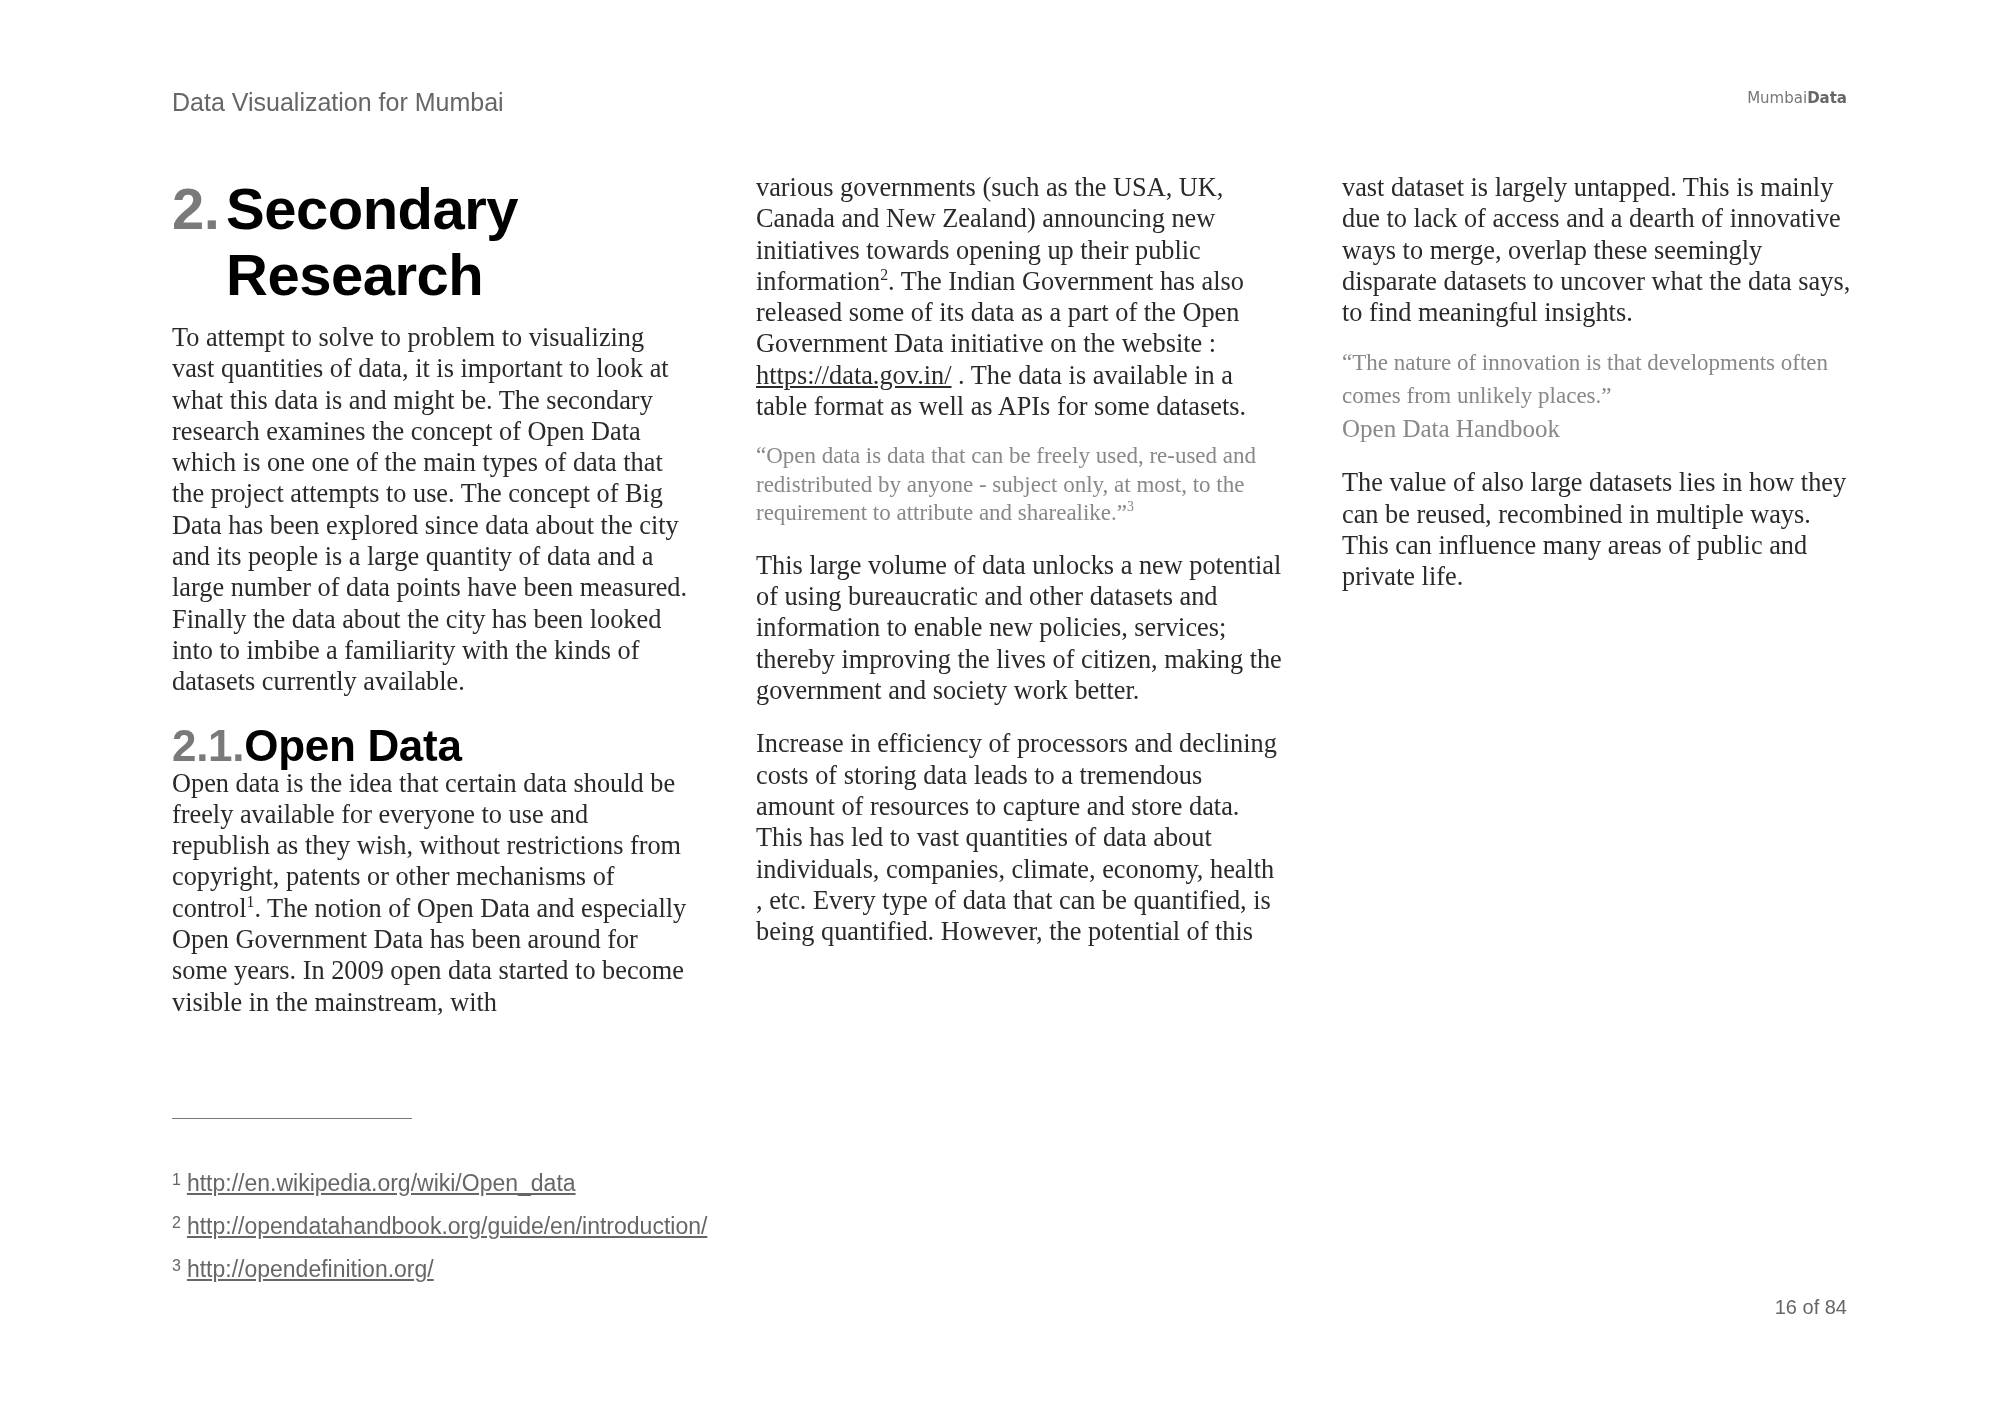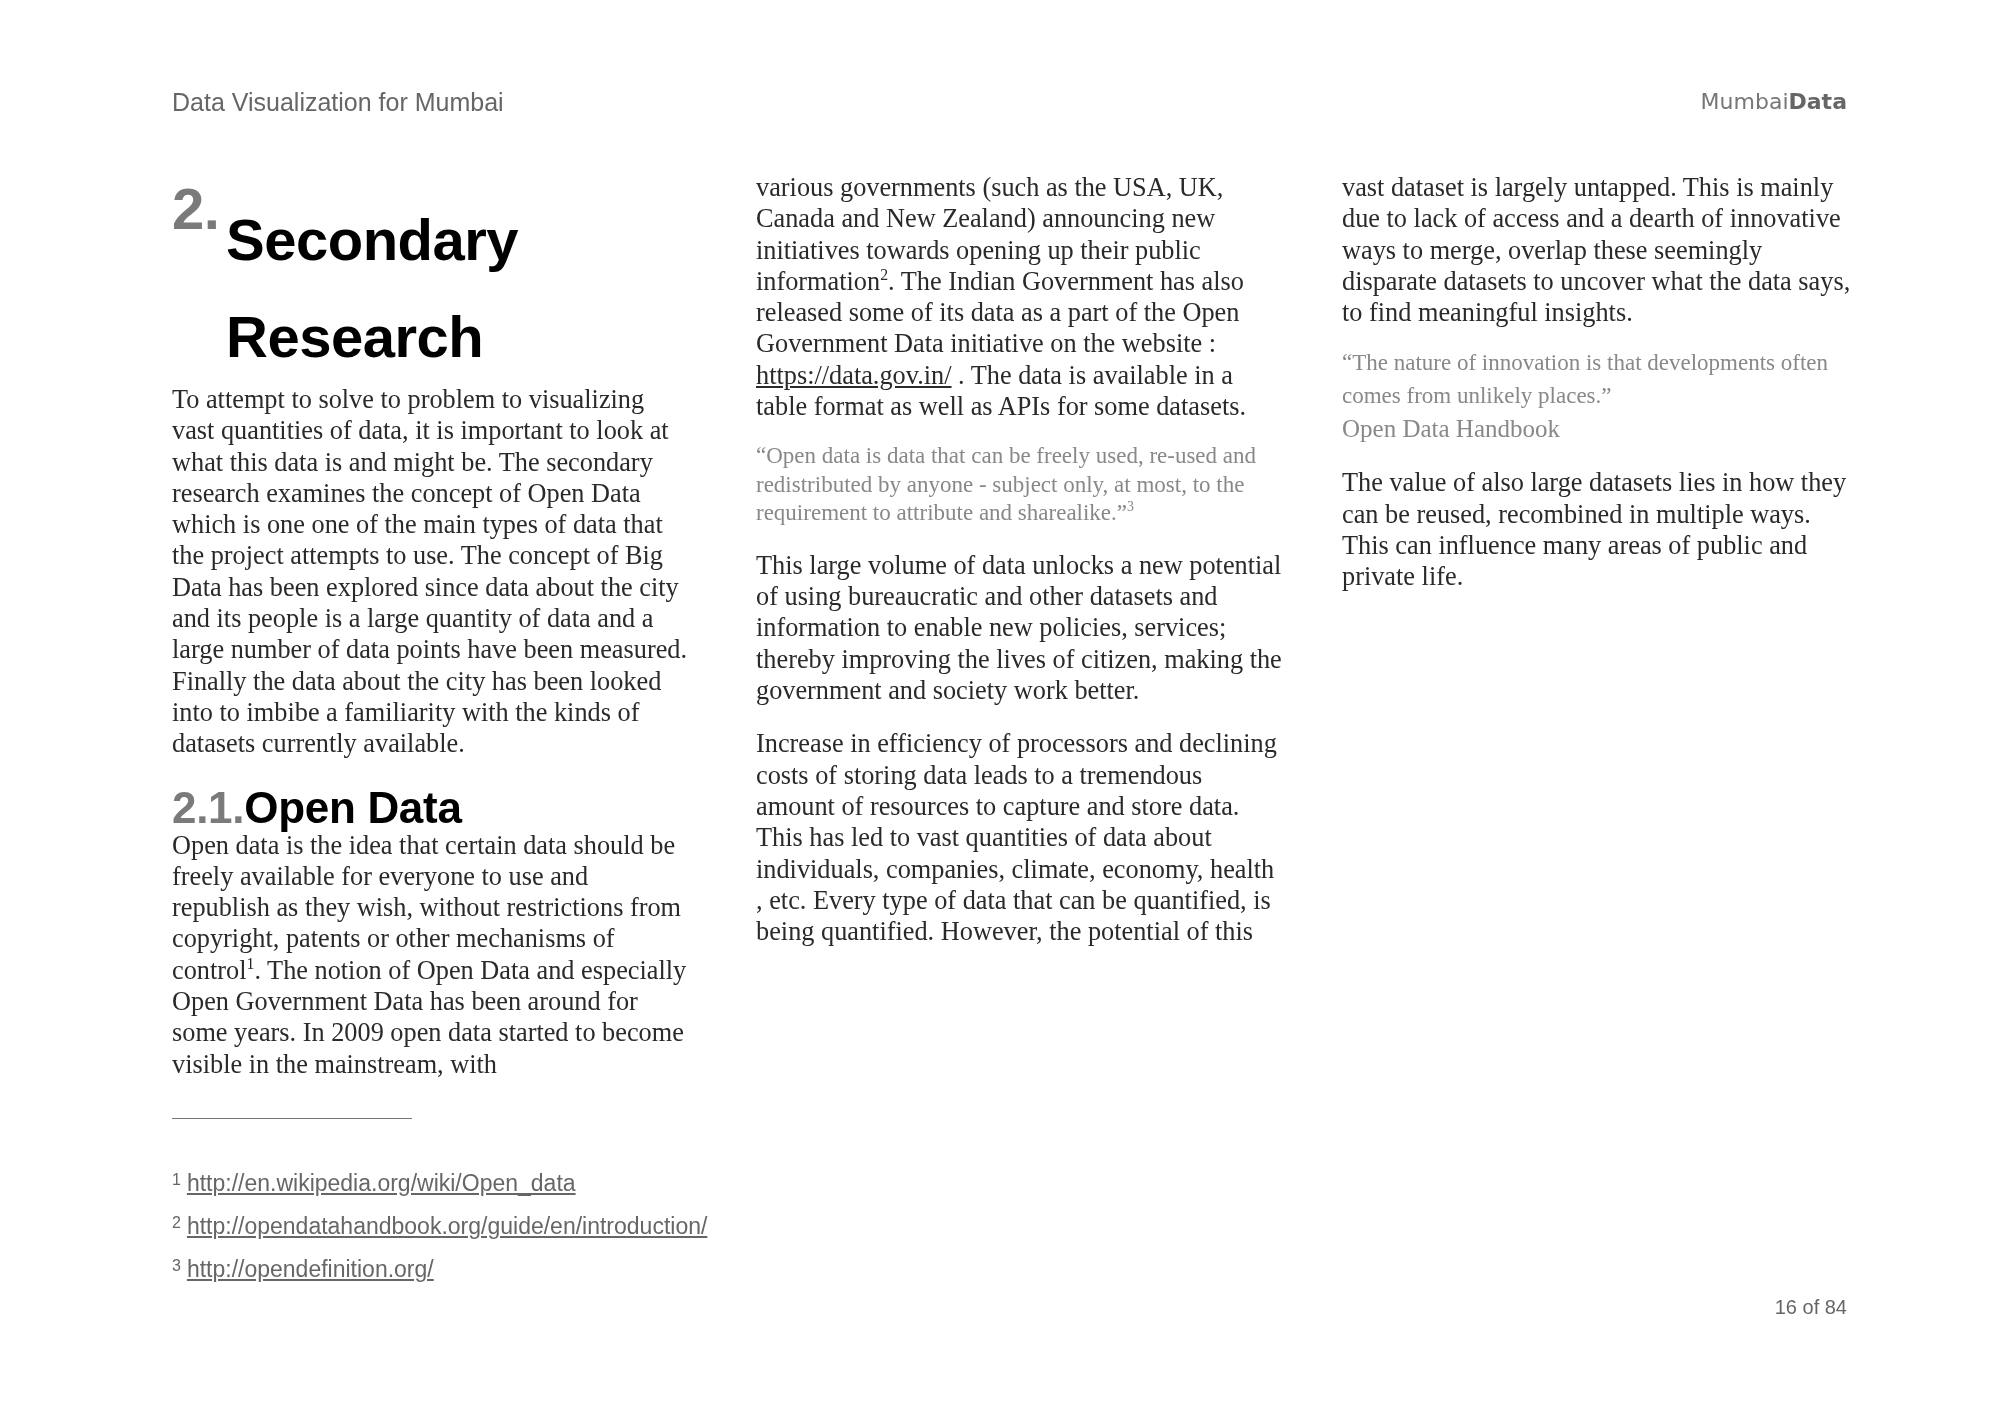--- a/index.html
+++ b/index.html
@@ -1,26 +1,26 @@
 <!DOCTYPE html>
 <html><head>
   <meta charset="utf-8">
   <style>
     html, body { margin: 0; padding: 0; background: #ffffff; }
     body { width: 2000px; height: 1414px; position: relative; overflow: hidden; }
     .hdr-left { position: absolute; left: 172px; top: 88px; font-family: "Liberation Sans", sans-serif; font-size: 25px; color: #666; }
-    .hdr-right { position: absolute; right: 153px; top: 89px; font-family: "DejaVu Sans", sans-serif; font-size: 22px; color: #777; }
+    .hdr-right { position: absolute; right: 153px; top: 89px; font-family: "DejaVu Sans", sans-serif; font-size: 15px; color: #777; }
     .hdr-right b { font-weight: bold; color: #666; }
     .col { position: absolute; top: 172px; font-family: "Liberation Serif", serif; font-size: 26.3px; line-height: 31.3px; color: #2a2a2a; }
     .col1 { left: 172px; width: 520px; }
     .col2 { left: 756px; width: 530px; top: 172px; }
     .col3 { left: 1342px; width: 520px; top: 172px; }
     .h1 { font-family: "Liberation Sans", sans-serif; font-weight: bold; font-size: 58px; line-height: 66px; color: #000; display: flex; margin-top: 4px; letter-spacing: -0.5px; }
     .h1 .num { color: #7a7a7a; width: 54px; flex: none; }
-    .h1 .t { display: block; margin-top: 31px; }
+    .h1 .t { display: block; }
     .h2 { font-family: "Liberation Sans", sans-serif; font-weight: bold; font-size: 44px; line-height: 40px; color: #000; margin-top: 28px; margin-bottom: 2px; letter-spacing: -0.3px; }
     .h2 .num { color: #7a7a7a; }
     p { margin: 0; }
     .intro { margin-top: 14px; }
     .quote { color: #888; font-size: 23px; line-height: 28.5px; margin-top: 20px; }
     .quote2 { color: #888; font-size: 23px; line-height: 33px; margin-top: 18px; }
     .attrib { color: #888; font-size: 25px; line-height: 33px; }
     .gap { margin-top: 22px; }
     sup { font-size: 60%; line-height: 0; vertical-align: super; }
     a.u, span.u { color: inherit; text-decoration: underline; }

